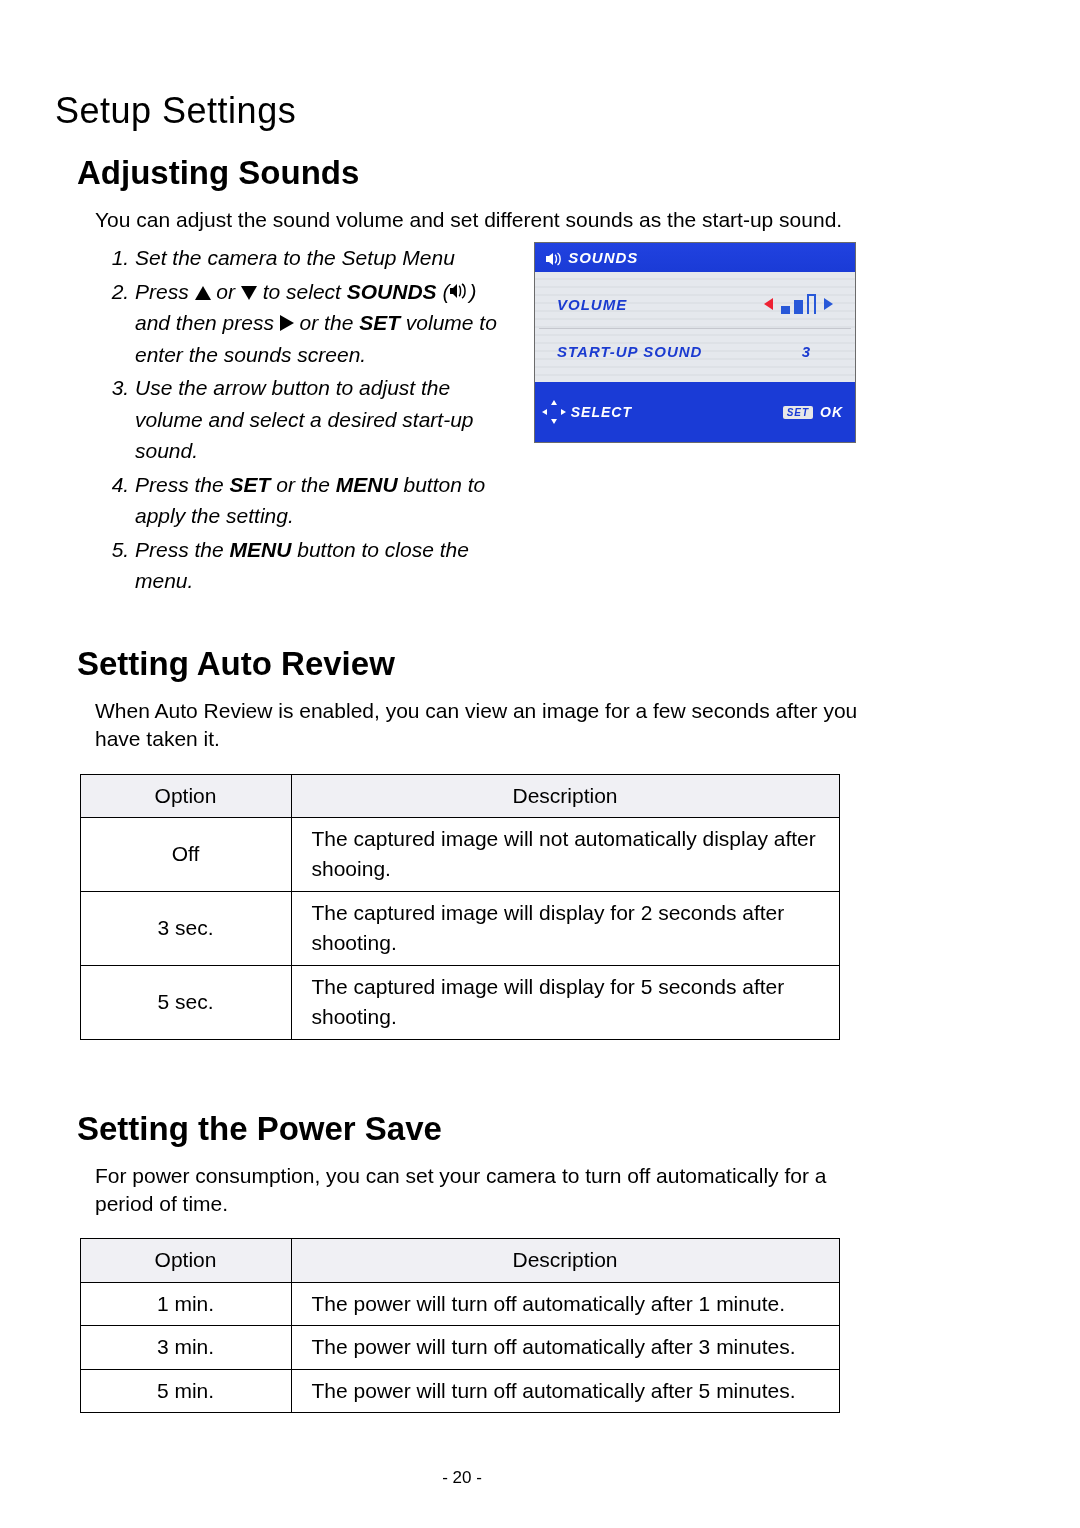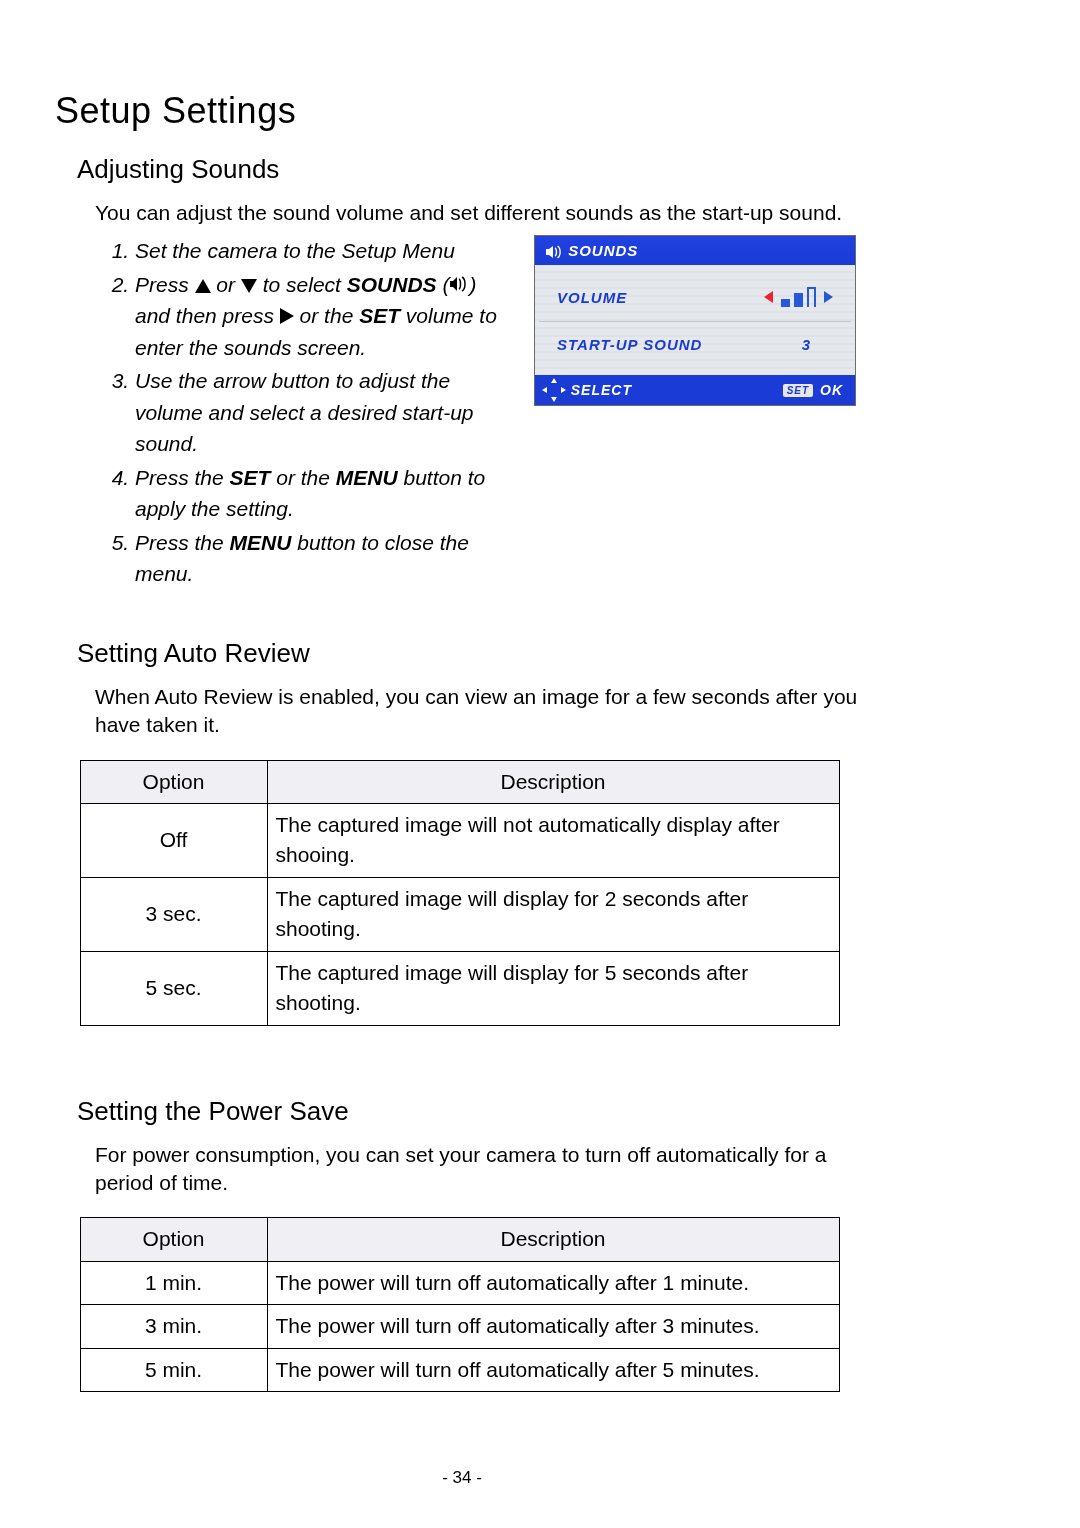--- a/index.html
+++ b/index.html
@@ -1,18 +1,18 @@
 <!DOCTYPE html>
 <html><head>
 <meta charset="utf-8">
 <style>
   html,body{margin:0;padding:0;background:#fff;font-family:Arial,Helvetica,sans-serif;color:#000;}
   .page{width:924px;min-height:1528px;box-sizing:border-box;padding:90px 60px 40px 55px;position:relative;}
   h1{font-size:36px;font-weight:400;margin:0 0 22px 0;letter-spacing:0.5px;}
-  h2{font-size:26px;font-weight:400;margin:0 0 14px 22px;}
+  h2{font-size:33px;font-weight:700;margin:0 0 14px 22px;}
   .intro{font-size:21px;margin:0 0 8px 40px;line-height:1.35;}
   ol.steps{font-size:21px;margin:0 0 0 42px;padding-left:38px;line-height:1.5;}
   ol.steps li{margin-bottom:2px;}
   .abbr{font-weight:600;}
   .tri-up,.tri-down,.tri-right{width:0;height:0;display:inline-block;vertical-align:-1px;}
   .tri-up{border-left:8px solid transparent;border-right:8px solid transparent;border-bottom:14px solid #000;}
   .tri-down{border-left:8px solid transparent;border-right:8px solid transparent;border-top:14px solid #000;}
   .tri-right{border-top:8px solid transparent;border-bottom:8px solid transparent;border-left:14px solid #000;}
   .row{display:flex;align-items:flex-start;font-style:italic;}
   .col-text{flex:1;padding-right:20px;}
@@ -21,26 +21,26 @@
   .lcd-top{background:#1a3bd6;background:linear-gradient(#2142e0,#1a3bd6);color:#fff;font-size:15px;font-weight:700;padding:6px 10px;display:flex;align-items:center;letter-spacing:1px;}
   .lcd-body{background:#dce0e6;background:repeating-linear-gradient(#e5e8ed,#e5e8ed 6px,#d6dadf 7px,#e5e8ed 8px);padding:8px 4px;}
   .lcd-row{display:flex;align-items:center;justify-content:space-between;padding:14px 18px;color:#1b3bd0;font-size:15px;font-weight:700;letter-spacing:1px;border-bottom:1px solid rgba(150,150,160,.4);}
   .lcd-row:last-child{border-bottom:none;}
   .vol-ctrl{display:flex;align-items:flex-end;gap:4px;}
   .arrow-l,.arrow-r{width:0;height:0;}
   .arrow-l{border-top:6px solid transparent;border-bottom:6px solid transparent;border-right:9px solid #e23;align-self:center;margin-right:4px;}
   .arrow-r{border-top:6px solid transparent;border-bottom:6px solid transparent;border-left:9px solid #2858d8;align-self:center;margin-left:4px;}
   .bar{width:9px;background:#2858d8;}
   .b1{height:8px;} .b2{height:14px;} .b3{height:20px;border:2px solid #2858d8;border-bottom:none;background:transparent;box-sizing:border-box;}
-  .lcd-bot{background:#1a3bd6;color:#fff;font-size:14px;font-weight:700;padding:7px 12px;display:flex;justify-content:space-between;align-items:center;letter-spacing:1px;}
+  .lcd-bot{background:#1a3bd6;color:#fff;font-size:14px;font-weight:700;padding:22px 12px;display:flex;justify-content:space-between;align-items:center;letter-spacing:1px;}
   .set-badge{display:inline-block;background:#e7e7e7;color:#1a3bd6;font-size:10px;padding:1px 4px;border-radius:2px;margin-right:2px;vertical-align:1px;}
   .spk-icon svg{vertical-align:-3px;}
   .section{margin-top:46px;}
   table.opt{border-collapse:collapse;margin:20px auto 0 auto;width:760px;font-size:21px;}
-  table.opt th,table.opt td{border:1px solid #000;padding:6px 8px;line-height:1.45;}
+  table.opt th,table.opt td{border:1px solid #000;padding:6px 20px;line-height:1.45;}
   table.opt th{background:#f0f0f4;font-weight:400;text-align:center;}
   table.opt td.o{text-align:center;width:170px;}
   .footer{position:absolute;bottom:40px;width:100%;left:0;text-align:center;font-size:17px;}
   .nav-cross{display:inline-block;position:relative;width:14px;height:14px;vertical-align:-2px;}
   .nav-cross:before,.nav-cross:after{content:"";position:absolute;background:transparent;}
   .nav-cross .h{position:absolute;left:-5px;top:4px;border-top:3px solid transparent;border-bottom:3px solid transparent;border-right:5px solid #fff;}
   .nav-cross .h2{position:absolute;right:-5px;top:4px;border-top:3px solid transparent;border-bottom:3px solid transparent;border-left:5px solid #fff;}
   .nav-cross .v{position:absolute;left:4px;top:-5px;border-left:3px solid transparent;border-right:3px solid transparent;border-bottom:5px solid #fff;}
   .nav-cross .v2{position:absolute;left:4px;bottom:-5px;border-left:3px solid transparent;border-right:3px solid transparent;border-top:5px solid #fff;}
 </style>
@@ -177,14 +177,14 @@
         <td>The power will turn off automatically after 3 minutes.</td>
       </tr>
       <tr>
         <td class="o">5 min.</td>
         <td>The power will turn off automatically after 5 minutes.</td>
       </tr>
     </tbody>
       </table>
   </div>
 
-  <div class="footer">- 34 -</div>
+  <div class="footer">- 20 -</div>
 </div>
 
 </body></html>

